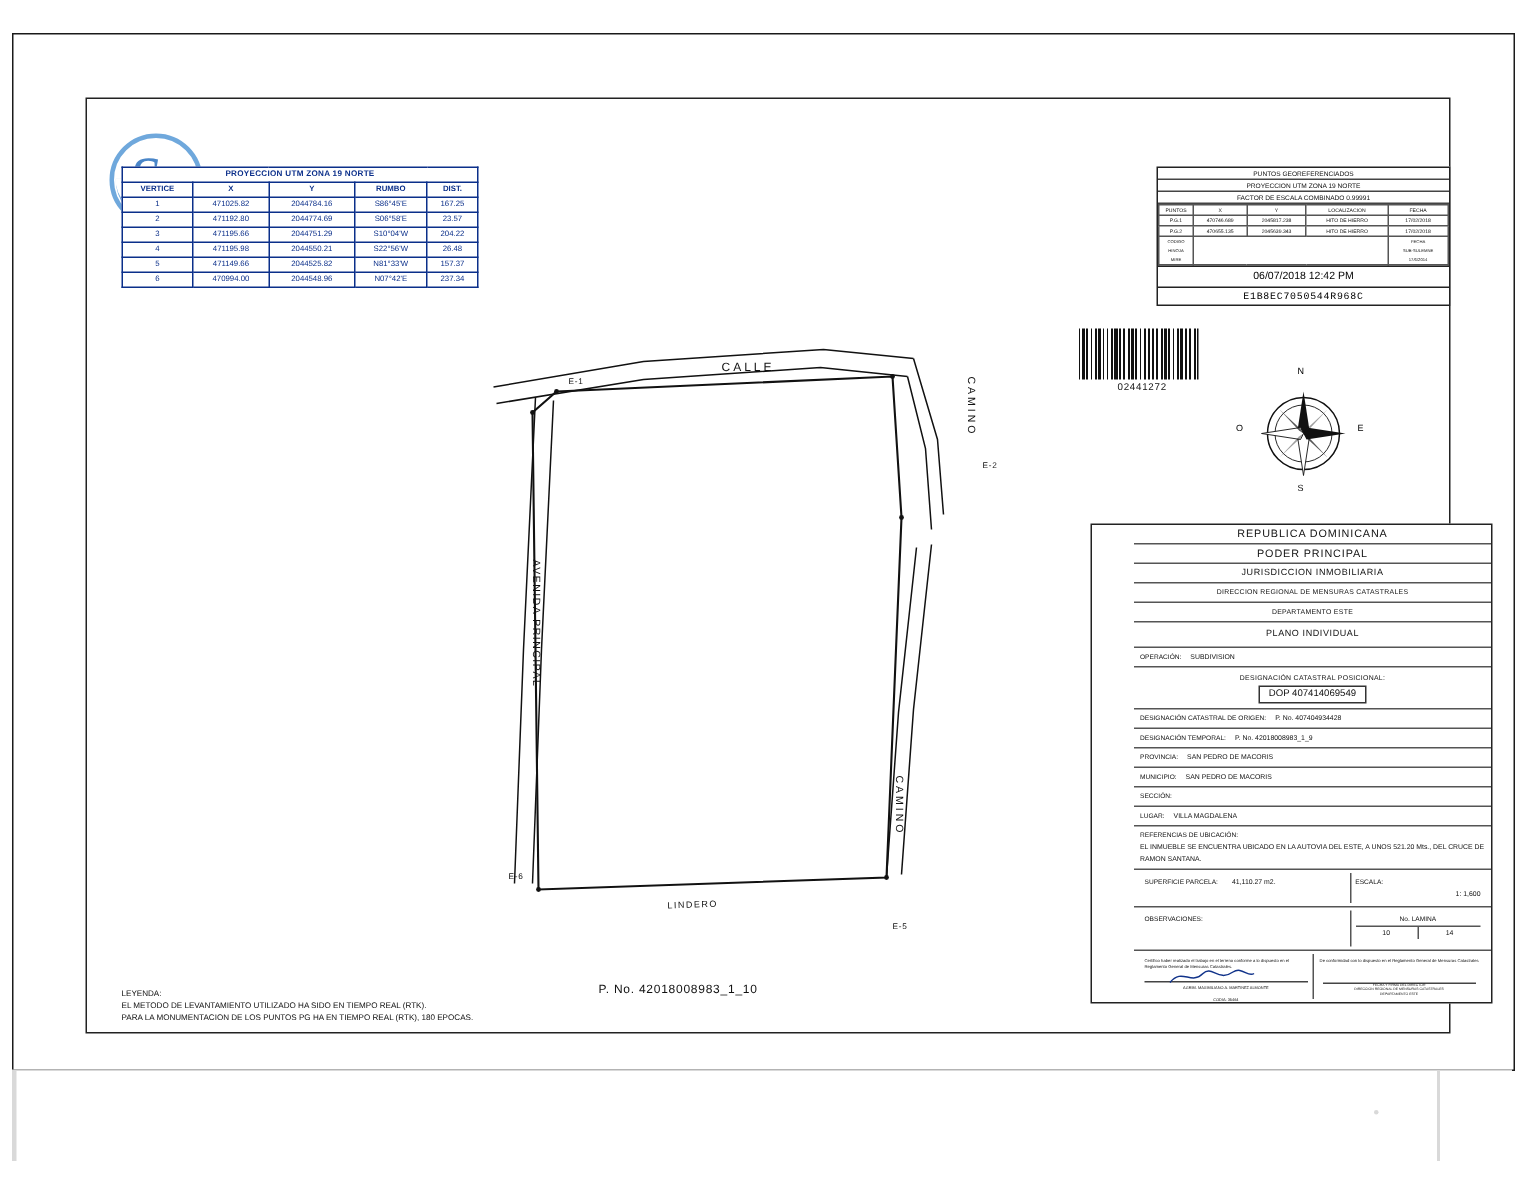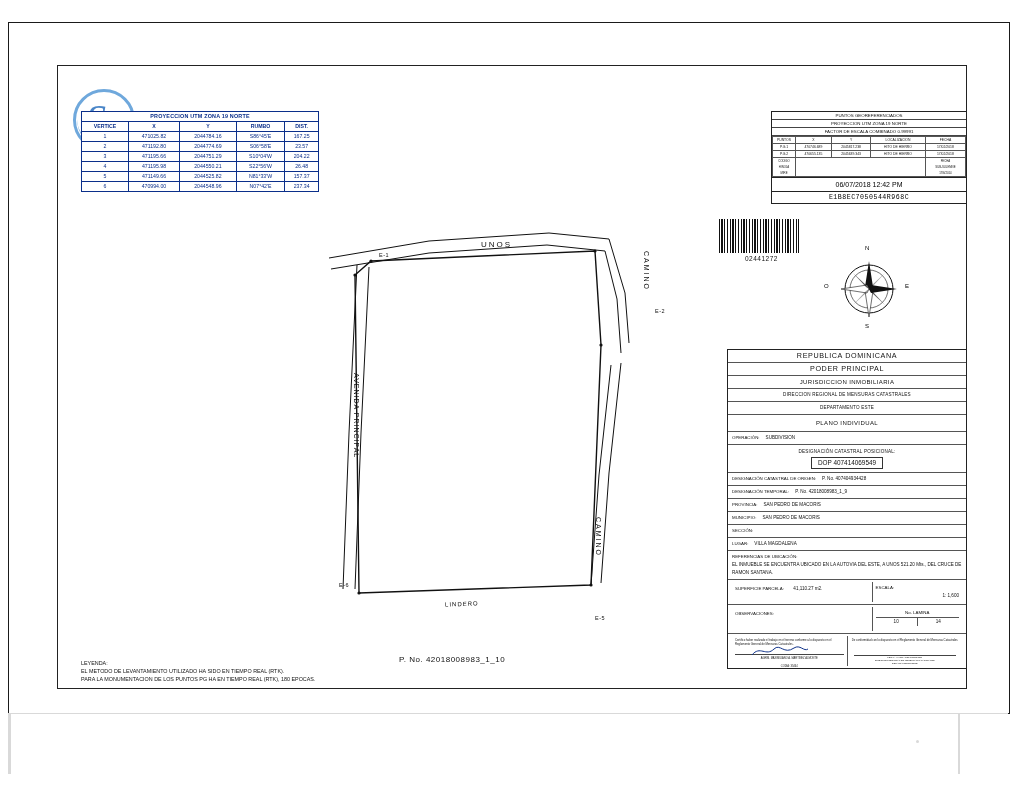--- a/index.html
+++ b/index.html
@@ -38,21 +38,21 @@
   .hdr .code{font-size:6.6px;text-align:center;letter-spacing:.5px;padding:2px 0;font-family:"Liberation Mono",monospace;}
 
   
   .compass{position:absolute;left:824px;top:230px;width:72px;height:72px;}
   .compass .n{position:absolute;left:32px;top:-8px;font-size:6px;}
   .compass .s{position:absolute;left:32px;top:70px;font-size:6px;}
   .compass .e{position:absolute;left:72px;top:30px;font-size:6px;}
   .compass .w{position:absolute;left:-9px;top:30px;font-size:6px;}
 
   
-  .tb{position:absolute;left:718px;top:326px;width:238px;border:1px solid #222;background:#fff;font-size:5px;color:#111;}
+  .tb{position:absolute;left:718px;top:326px;width:238px;border:1px solid #222;background:#fff;font-size:5px;color:#111;padding-left:28px;}
   .tb .row{border-bottom:1px solid #555;padding:2px 4px;line-height:8px;min-height:8px;}
   .tb .c{text-align:center;}
   .tb .big{font-size:7.2px;letter-spacing:.6px;}
   .tb .med{font-size:6px;letter-spacing:.4px;}
   .tb .sml{font-size:4.6px;letter-spacing:.2px;}
   .tb .lab{font-size:4.4px;}
   .tb .val{font-size:4.6px;}
   .tb .flex{display:flex;align-items:center;gap:6px;}
   .dcode{font-size:6.4px;border:1px solid #333;display:inline-block;padding:1px 6px;margin-top:1px;}
   .sig{height:30px;}
@@ -153,21 +153,21 @@
       <polygon points="62,58 286,48 292,142 282,382 50,390 46,72" fill="none" stroke="#111" stroke-width="1.4"></polygon>
 
       <circle cx="62" cy="58" r="1.6" fill="#111"></circle>
       <circle cx="286" cy="48" r="1.6" fill="#111"></circle>
       <circle cx="292" cy="142" r="1.6" fill="#111"></circle>
       <circle cx="282" cy="382" r="1.6" fill="#111"></circle>
       <circle cx="50" cy="390" r="1.6" fill="#111"></circle>
       <circle cx="46" cy="72" r="1.6" fill="#111"></circle>
     </svg>
 
-    <div class="lbl" style="left:472px;top:217px;font-size:8px;letter-spacing:2px;">UNOS</div>
+    <div class="lbl" style="left:472px;top:217px;font-size:8px;letter-spacing:2px;">CALLE</div>
     <div class="lbl vert" style="left:634px;top:228px;font-size:7px;letter-spacing:2px;">CAMINO</div>
     <div class="lbl vert" style="left:586px;top:494px;font-size:7px;letter-spacing:2px;">CAMINO</div>
     <div class="lbl vert" style="left:344px;top:350px;font-size:7px;letter-spacing:1px;">AVENIDA PRINCIPAL</div>
     <div class="lbl" style="left:436px;top:578px;font-size:6px;letter-spacing:1px;transform:rotate(-2deg);">LINDERO</div>
     <div class="lbl" style="left:390px;top:632px;font-size:8px;">P. No. 42018008983_1_10</div>
     <div class="lbl sm" style="left:370px;top:229px;">E-1</div>
     <div class="lbl sm" style="left:646px;top:285px;">E-2</div>
     <div class="lbl sm" style="left:330px;top:559px;">E-6</div>
     <div class="lbl sm" style="left:586px;top:592px;">E-5</div>
 

